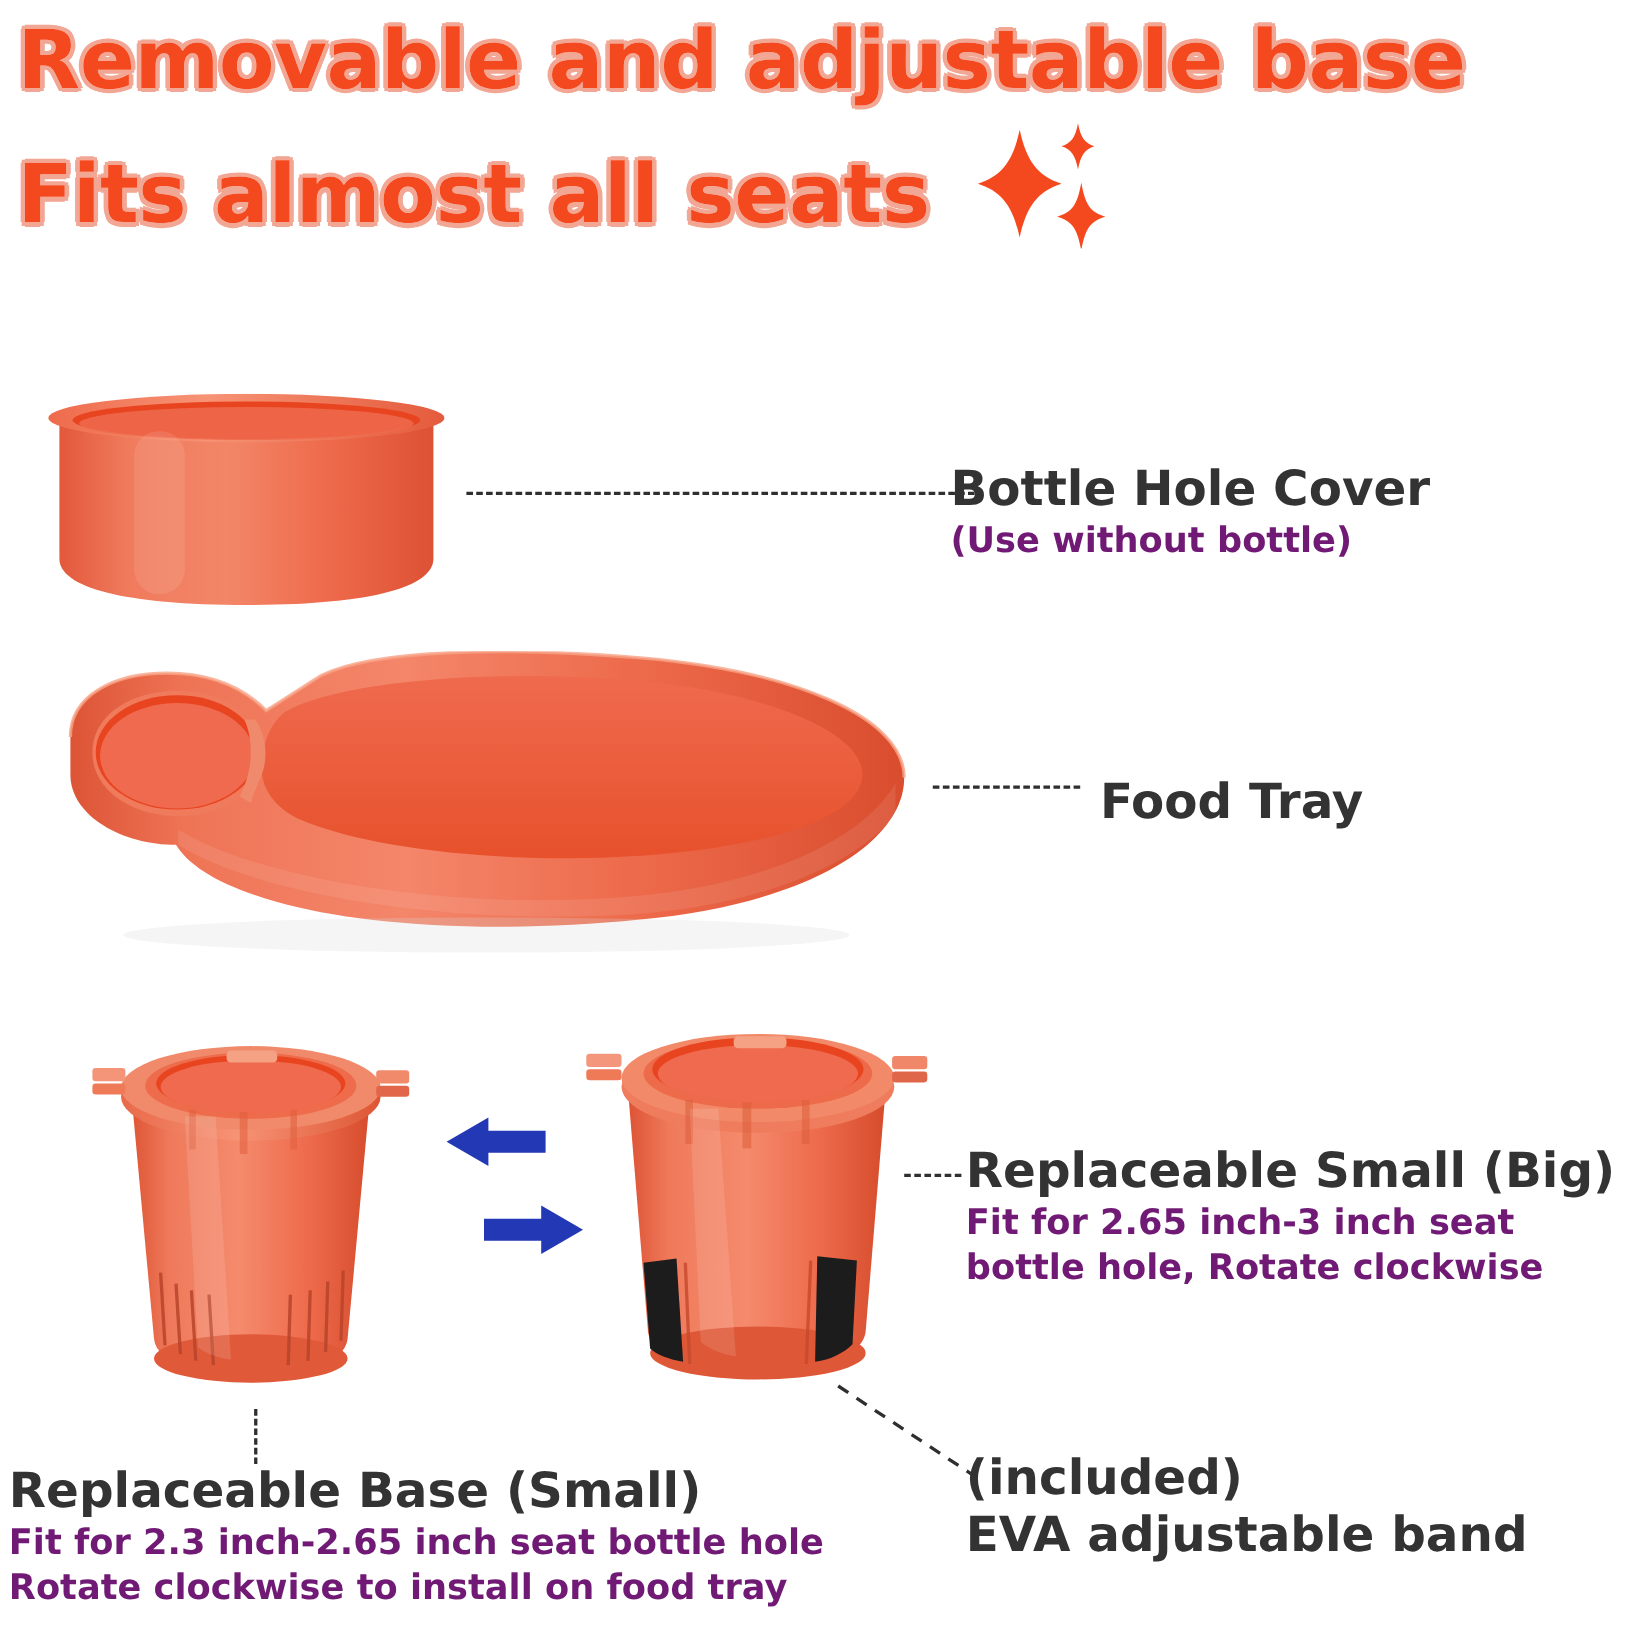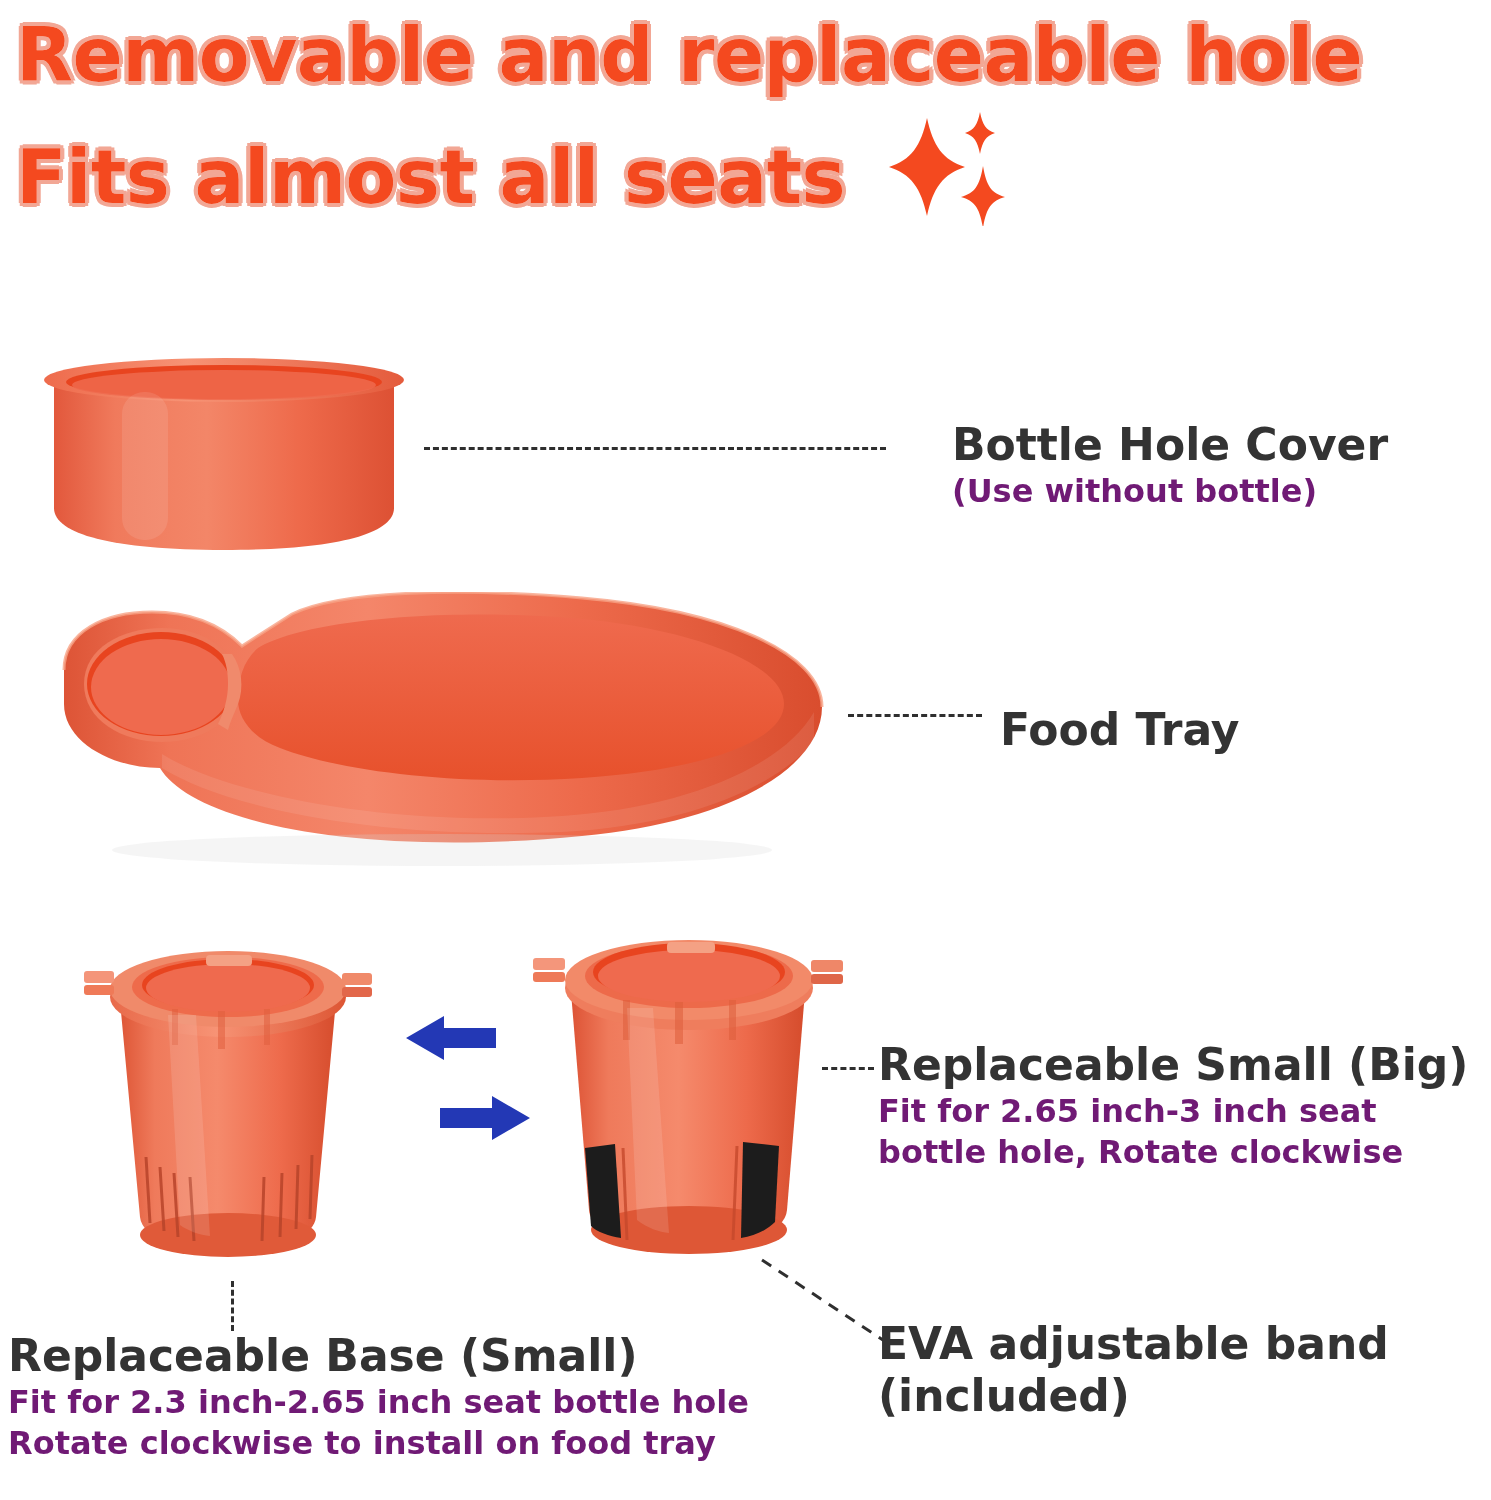--- a/index.html
+++ b/index.html
@@ -99,33 +99,33 @@
     white-space: nowrap;
   }
   .callout-sub {
     font-family: "DejaVu Sans", sans-serif;
     font-weight: bold;
     font-size: 32px;
     line-height: 1.28;
     color: #701a75;
   }
 
-  #callout-bottle { left: 952px; top: 419px; }
+  #callout-bottle { left: 864px; top: 419px; }
   #callout-tray   { left: 1000px; top: 684px; margin-top: 20px; }
   #callout-big    { left: 878px; top: 1039px; width: 600px; }
   #callout-small  { left: 8px;   top: 1330px; width: 820px; }
   #callout-eva    { left: 878px; top: 1318px; width: 600px; }
 </style>
 </head>
 <body>
 
 <div id="page">
 
   <div class="headline">
-    <div class="headline-line">Removable and replaceable hole</div>
+    <div class="headline-line">Removable and adjustable base</div>
     <div class="headline-row2">
       <div class="headline-line">Fits almost all seats</div>
       <div class="sparkle-wrap">
         <svg width="116" height="116" viewBox="0 0 116 116" aria-hidden="true">
 
           <path d="M38 8 C44 36 54 50 76 57 C54 64 44 78 38 106 C32 78 22 64 0 57 C22 50 32 36 38 8 Z" fill="#f4491f"></path>
 
           <path d="M91 2 C93.5 15 97 20 106 23 C97 26 93.5 31 91 44 C88.5 31 85 26 76 23 C85 20 88.5 15 91 2 Z" fill="#f4491f"></path>
 
           <path d="M94 56 C97.5 76 102 83 116 87 C102 91 97.5 98 94 118 C90.5 98 86 91 72 87 C86 83 90.5 76 94 56 Z" fill="#f4491f"></path>
@@ -354,17 +354,17 @@
     <div class="callout-sub">bottle hole, Rotate clockwise</div>
   </div>
 
   <div class="callout" id="callout-small">
     <div class="callout-title">Replaceable Base (Small)</div>
     <div class="callout-sub">Fit for 2.3 inch-2.65 inch seat bottle hole</div>
     <div class="callout-sub">Rotate clockwise to install on food tray</div>
   </div>
 
   <div class="callout" id="callout-eva">
+    <div class="callout-title">(included)</div>
     <div class="callout-title">EVA adjustable band</div>
-    <div class="callout-title">(included)</div>
   </div>
 
 </div>
 
 </body></html>

